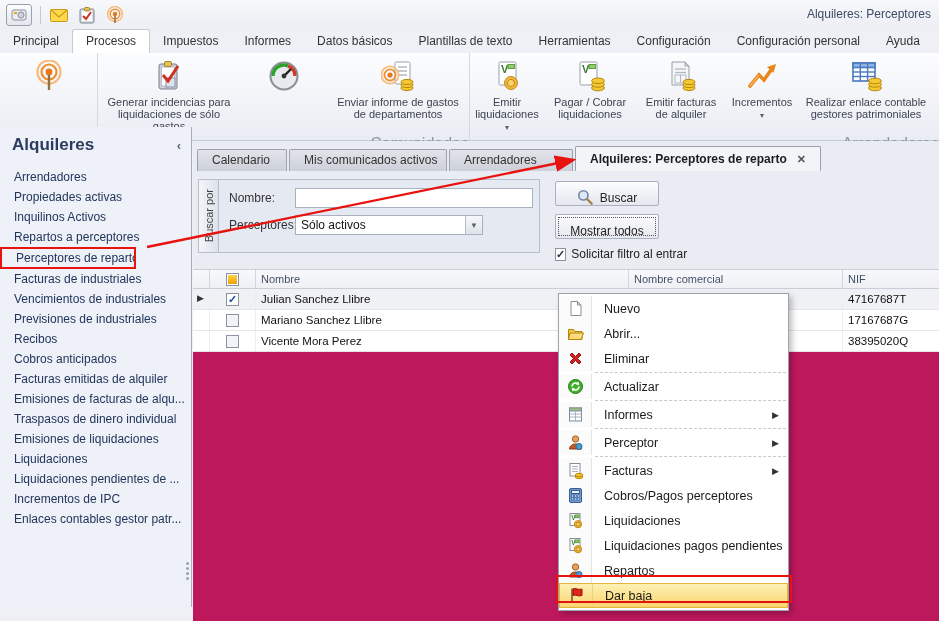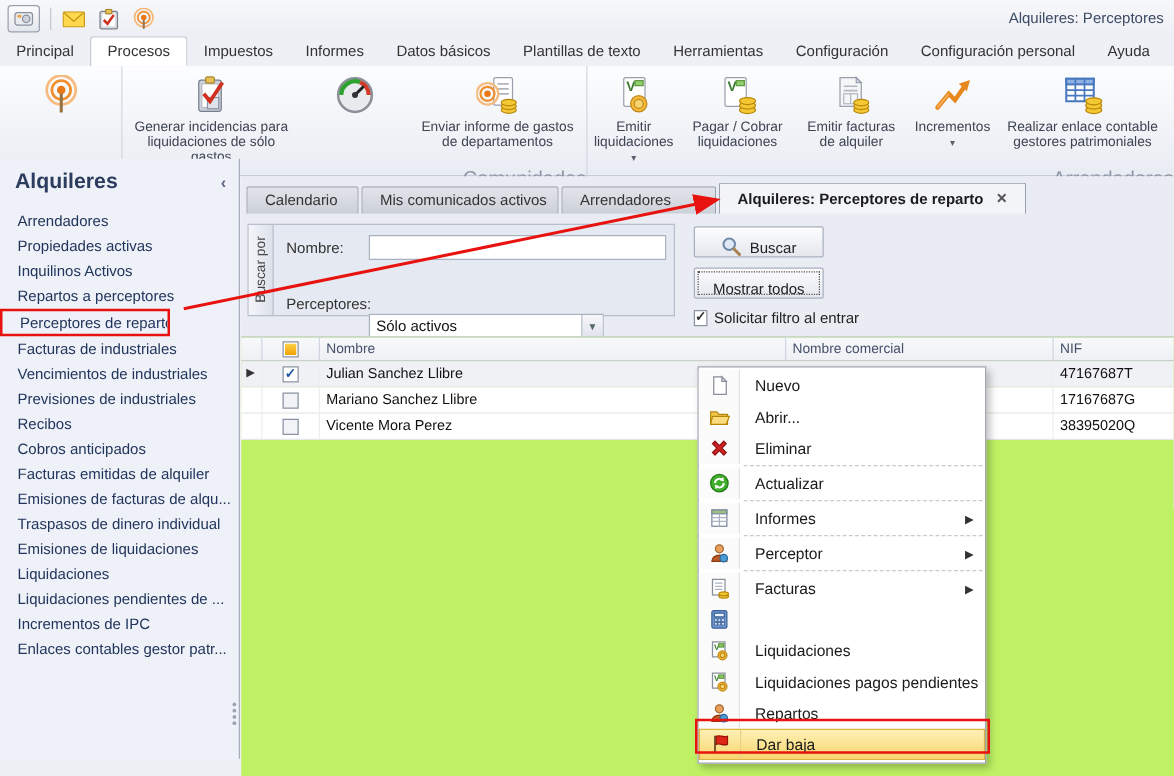--- a/index.html
+++ b/index.html
@@ -64,37 +64,37 @@
   .filter-panel { position:absolute; left:5px; top:38px; width:342px; height:74px;
     background:#e5e9f1; border:1px solid #b7becc; display:flex; }
   .buscar-strip { width:20px; background:linear-gradient(90deg,#f3f5f9,#dde1ea); border-right:1px solid #b7becc;
     display:flex; align-items:center; justify-content:center; }
   .buscar-strip span { writing-mode:vertical-rl; transform:rotate(180deg); font-size:11px; color:#444; }
   .fields { flex:1; padding:8px 6px 0 10px; }
   .frow { display:flex; align-items:center; margin-bottom:7px; }
   .flabel { width:66px; font-size:12px; color:#333; }
   .tinput { flex:1; height:20px; background:#fff; border:1px solid #a9b1c0; padding:0 4px; font-size:12px;
     font-family:"Liberation Sans", sans-serif; }
-  .dd { width:188px; height:20px; background:#fff; border:1px solid #a9b1c0; display:flex; align-items:center;margin-top:36px; }
+  .dd { width:188px; height:20px; background:#fff; border:1px solid #a9b1c0; display:flex; align-items:center; }
   .dd-value { flex:1; padding:0 5px; font-size:12px; color:#111; }
   .dd-btn { width:17px; height:100%; border-left:1px solid #b5bcc9; background:linear-gradient(#f6f7fa,#dfe3ea);
     display:flex; align-items:center; justify-content:center; font-size:8px; color:#566; }
 
   .actions { position:absolute; left:362px; top:40px; width:110px; }
   .act-btn { width:104px; height:25px; margin-bottom:8px; background:linear-gradient(#fdfdfe,#e4e7ee);
     border:1px solid #a9b1c0; border-radius:2px; display:flex; align-items:flex-end; justify-content:center;
     gap:7px; font-size:12px; color:#222; cursor:default; }
   .act-btn.focused { outline:1px dotted #555; outline-offset:-4px; }
   .chk-row { display:flex; align-items:center; gap:5px; margin-top:2px; white-space:nowrap; }
   .checkbox { width:13px; height:13px; background:#fff; border:1px solid #8b93a2; display:flex;
     align-items:center; justify-content:center; font-size:11px; color:#333; font-weight:bold; line-height:11px; }
   .chk-label { font-size:12px; color:#222; }
 
   
-  .grid { position:absolute; left:0; top:128px; width:746px; bottom:0; background:#bef264; }
+  .grid { position:absolute; left:0; top:128px; width:746px; bottom:0; background:#be185d; }
   .grid-header { display:flex; height:20px; background:linear-gradient(#f8f9fb,#eef0f4); border-top:1px solid #c8cdd7;
     border-bottom:1px solid #c8cdd7; }
   .gh-cell { border-right:1px solid #cfd6e2; font-size:11px; color:#44506a; padding:3px 5px 0 5px; overflow:hidden; white-space:nowrap; }
   .grid-row { display:flex; height:21px; border-bottom:1px solid #e4e6ea; background:#fff; }
   .grid-row.selected { background:#f0f1f4; }
   .g-cell { border-right:1px solid #eceef2; font-size:11.5px; color:#111; padding:4px 5px 0 5px;
     overflow:hidden; white-space:nowrap; }
   .c-sel { width:17px; } .c-chk { width:46px; display:flex; align-items:center; justify-content:center; padding:0; }
   .c-nombre { width:373px; } .c-comercial { width:214px; } .c-nif { flex:1; border-right:none; }
   .row-arrow { color:#333; font-size:9px; padding-top:4px; padding-left:4px; }
@@ -543,20 +543,21 @@
         <g fill="#dfe8f6" stroke="#3a5f96" stroke-width="0.6">
           <rect x="4.5" y="8" width="2.2" height="2"></rect>
               <rect x="7.4" y="8" width="2.2" height="2"></rect>
               <rect x="10.3" y="8" width="2.2" height="2"></rect>
           <rect x="4.5" y="11" width="2.2" height="2"></rect>
               <rect x="7.4" y="11" width="2.2" height="2"></rect>
               <rect x="10.3" y="11" width="2.2" height="2"></rect>
             </g>
           </svg>
         </span>
+      <span class="ctx-label">Cobros/Pagos perceptores</span>
     </div>
 
     <div class="ctx-item">
       <span class="ctx-gutter">
           <svg class="icon16" viewBox="0 0 17 17">
         <rect x="3" y="1.5" width="10" height="12" fill="#fff" stroke="#888f9a"></rect>
         <text x="4.2" y="8" font-size="6.5" font-weight="bold" fill="#3a7a30" font-family="'Liberation Sans',sans-serif">V</text>
         <rect x="8" y="3" width="4" height="2.6" fill="#8fd06a" stroke="#5f9a42"></rect>
         <circle cx="11" cy="12.2" r="3.6" fill="#f4b83a" stroke="#c08a1a"></circle>
         <circle cx="11" cy="12.2" r="1.9" fill="#f8d470" stroke="#c08a1a"></circle>

